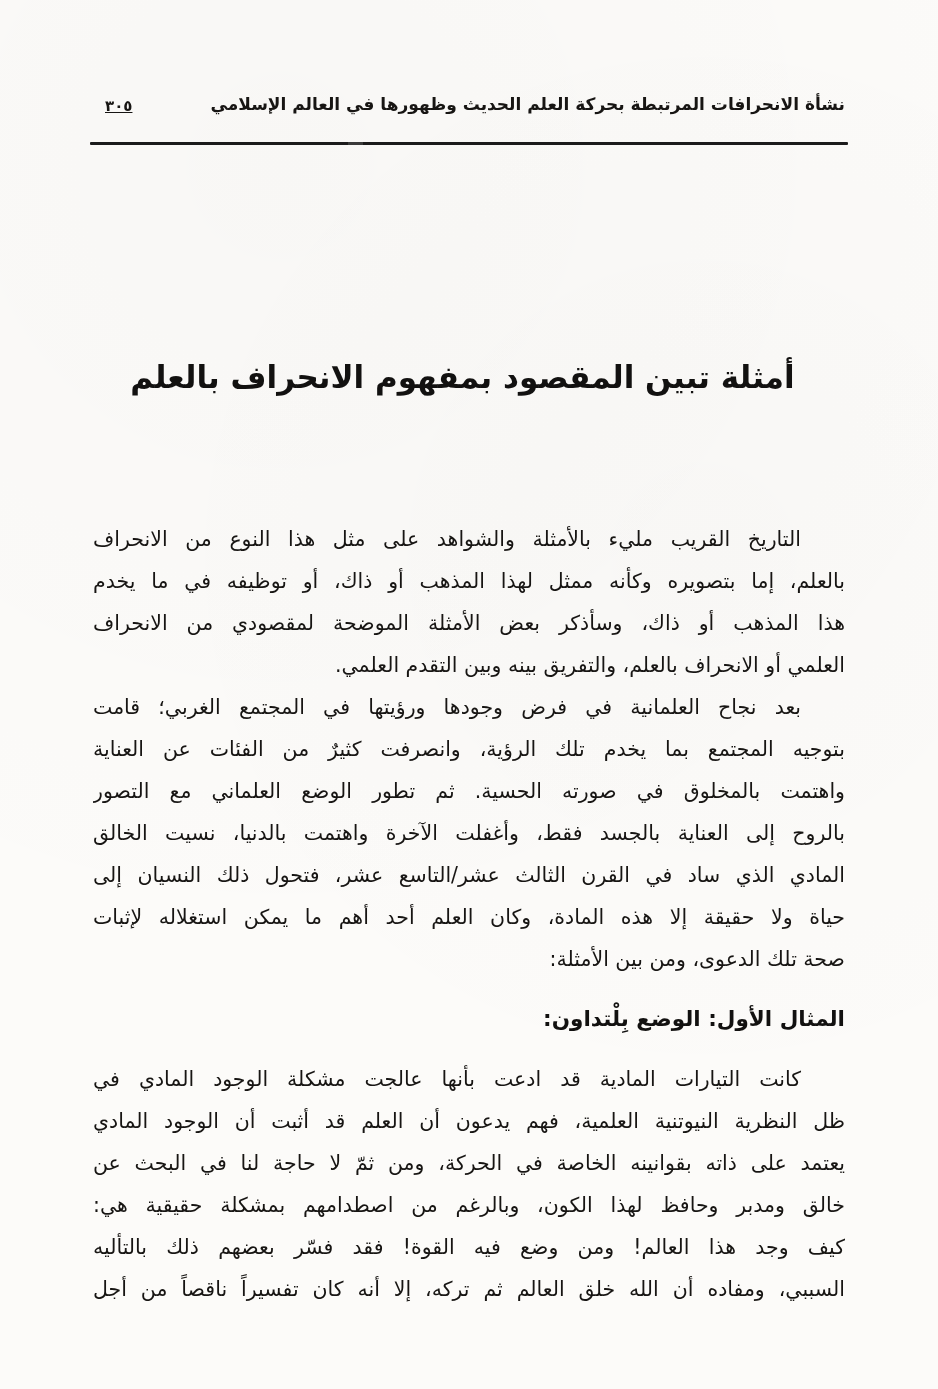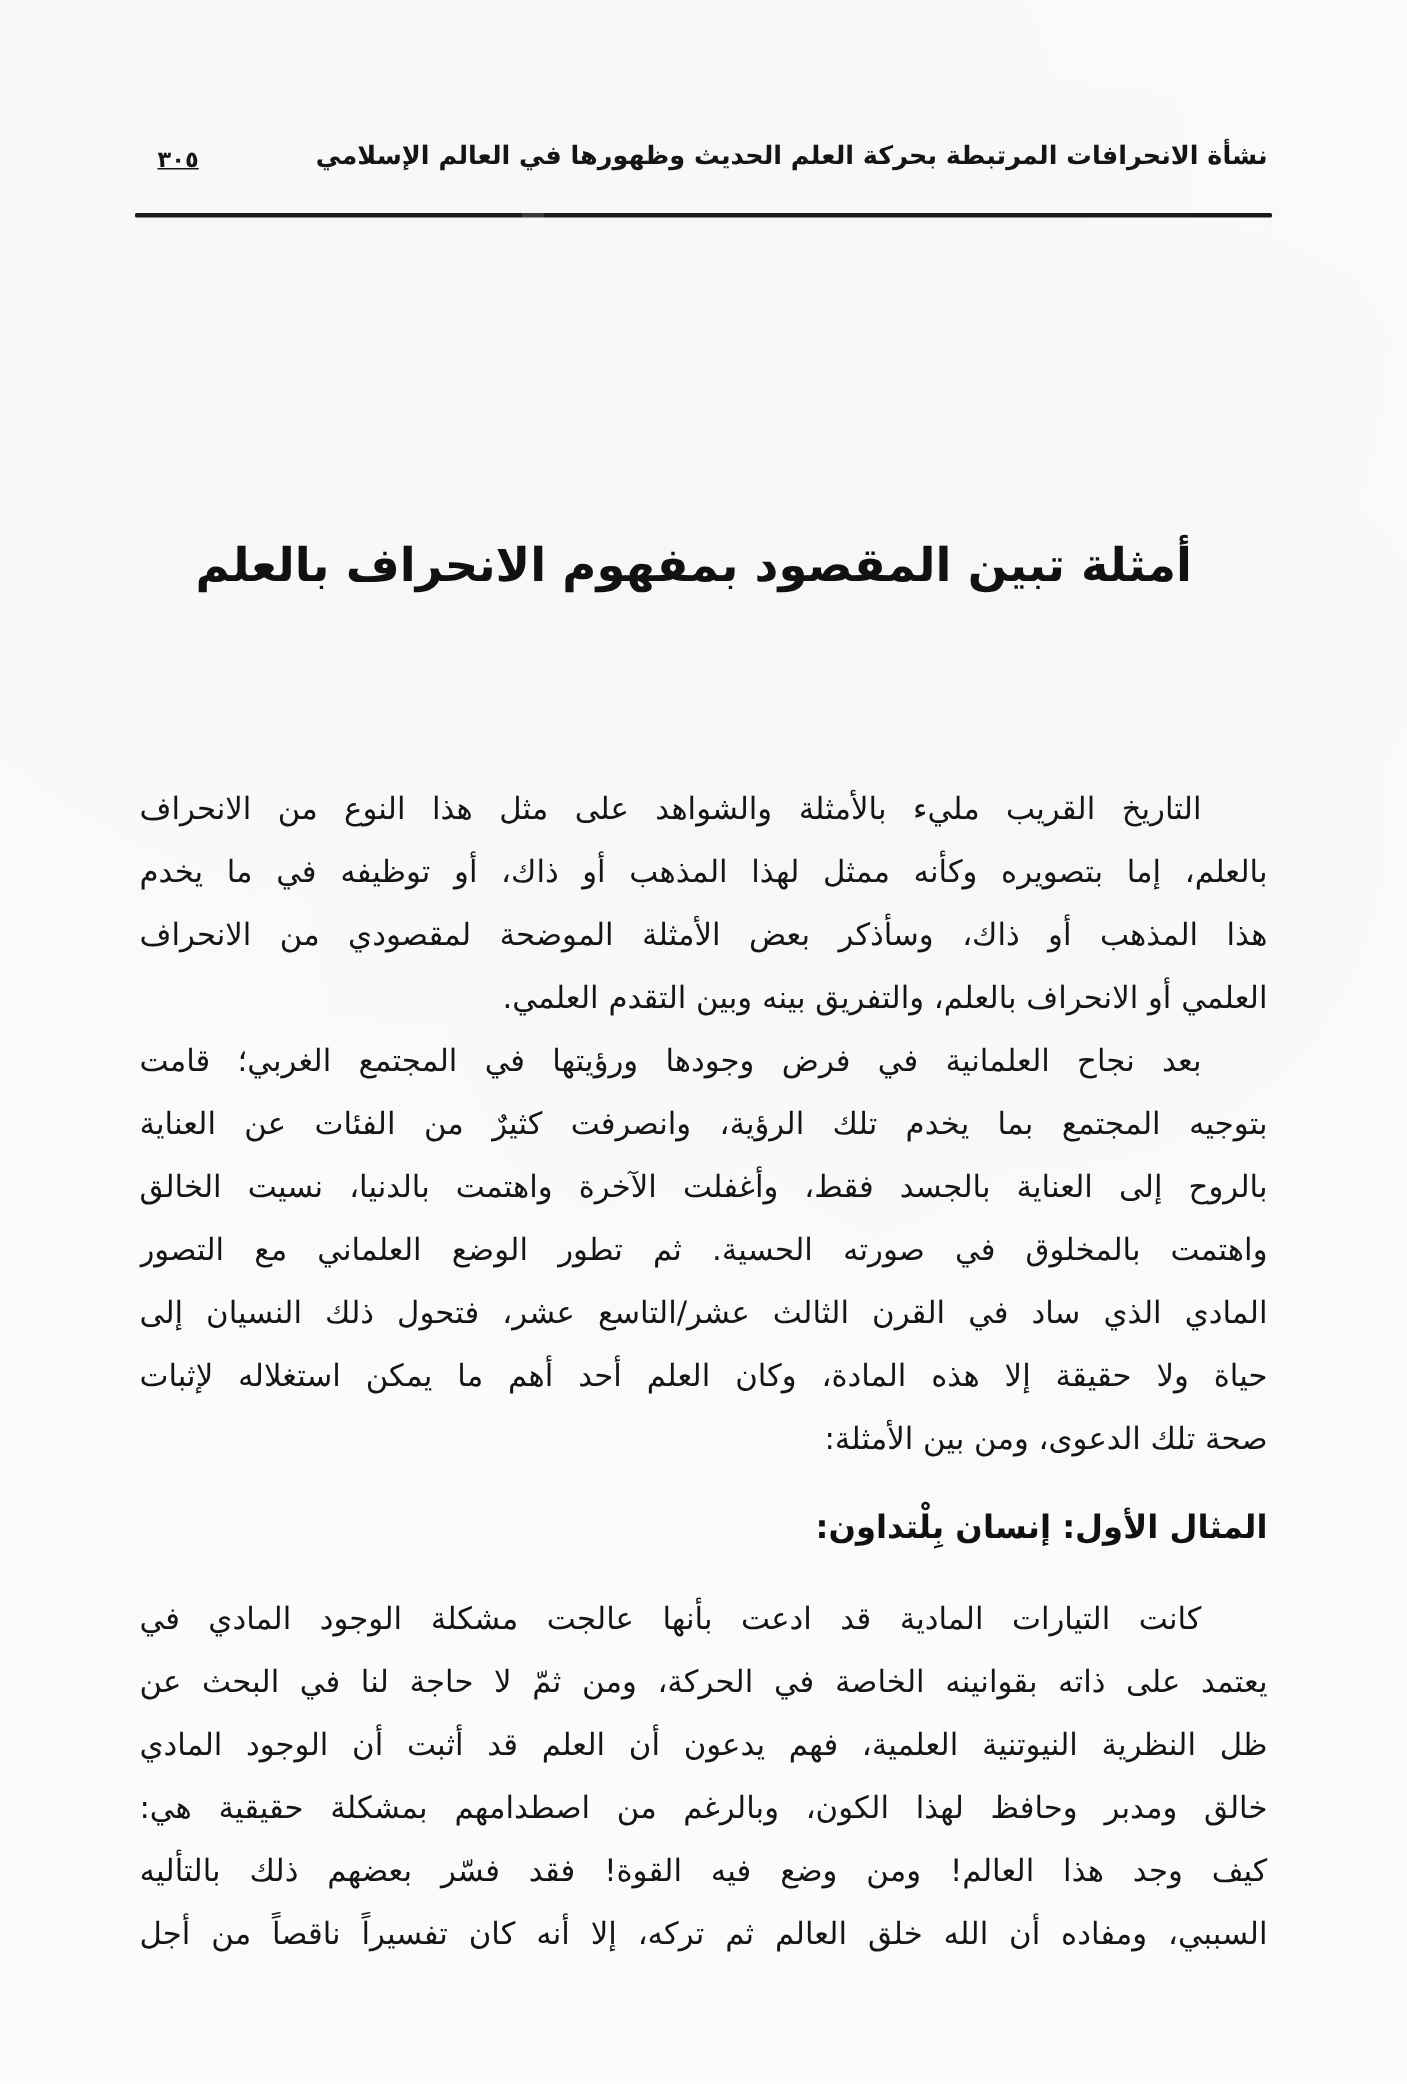--- a/index.html
+++ b/index.html
@@ -119,33 +119,33 @@
     <p class="para">
       <span class="line first">التاريخ القريب مليء بالأمثلة والشواهد على مثل هذا النوع من الانحراف</span>
       <span class="line">بالعلم، إما بتصويره وكأنه ممثل لهذا المذهب أو ذاك، أو توظيفه في ما يخدم</span>
       <span class="line">هذا المذهب أو ذاك، وسأذكر بعض الأمثلة الموضحة لمقصودي من الانحراف</span>
       <span class="line last">العلمي أو الانحراف بالعلم، والتفريق بينه وبين التقدم العلمي.</span>
     </p>
 
     <p class="para">
       <span class="line first">بعد نجاح العلمانية في فرض وجودها ورؤيتها في المجتمع الغربي؛ قامت</span>
       <span class="line">بتوجيه المجتمع بما يخدم تلك الرؤية، وانصرفت كثيرٌ من الفئات عن العناية</span>
+      <span class="line">واهتمت بالمخلوق في صورته الحسية. ثم تطور الوضع العلماني مع التصور</span>
       <span class="line">بالروح إلى العناية بالجسد فقط، وأغفلت الآخرة واهتمت بالدنيا، نسيت الخالق</span>
-      <span class="line">واهتمت بالمخلوق في صورته الحسية. ثم تطور الوضع العلماني مع التصور</span>
       <span class="line">المادي الذي ساد في القرن الثالث عشر/التاسع عشر، فتحول ذلك النسيان إلى</span>
       <span class="line">حياة ولا حقيقة إلا هذه المادة، وكان العلم أحد أهم ما يمكن استغلاله لإثبات</span>
       <span class="line last">صحة تلك الدعوى، ومن بين الأمثلة:</span>
     </p>
 
-    <h2 class="subheading">المثال الأول: إنسان بِلْتداون:</h2>
+    <h2 class="subheading">المثال الأول: الوضع بِلْتداون:</h2>
 
     <p class="para">
       <span class="line first">كانت التيارات المادية قد ادعت بأنها عالجت مشكلة الوجود المادي في</span>
+      <span class="line">ظل النظرية النيوتنية العلمية، فهم يدعون أن العلم قد أثبت أن الوجود المادي</span>
       <span class="line">يعتمد على ذاته بقوانينه الخاصة في الحركة، ومن ثمّ لا حاجة لنا في البحث عن</span>
-      <span class="line">ظل النظرية النيوتنية العلمية، فهم يدعون أن العلم قد أثبت أن الوجود المادي</span>
       <span class="line">خالق ومدبر وحافظ لهذا الكون، وبالرغم من اصطدامهم بمشكلة حقيقية هي:</span>
       <span class="line">كيف وجد هذا العالم! ومن وضع فيه القوة! فقد فسّر بعضهم ذلك بالتأليه</span>
       <span class="line">السببي، ومفاده أن الله خلق العالم ثم تركه، إلا أنه كان تفسيراً ناقصاً من أجل</span>
     </p>
 
   </section>
 
 </div>
 
 </body></html>

